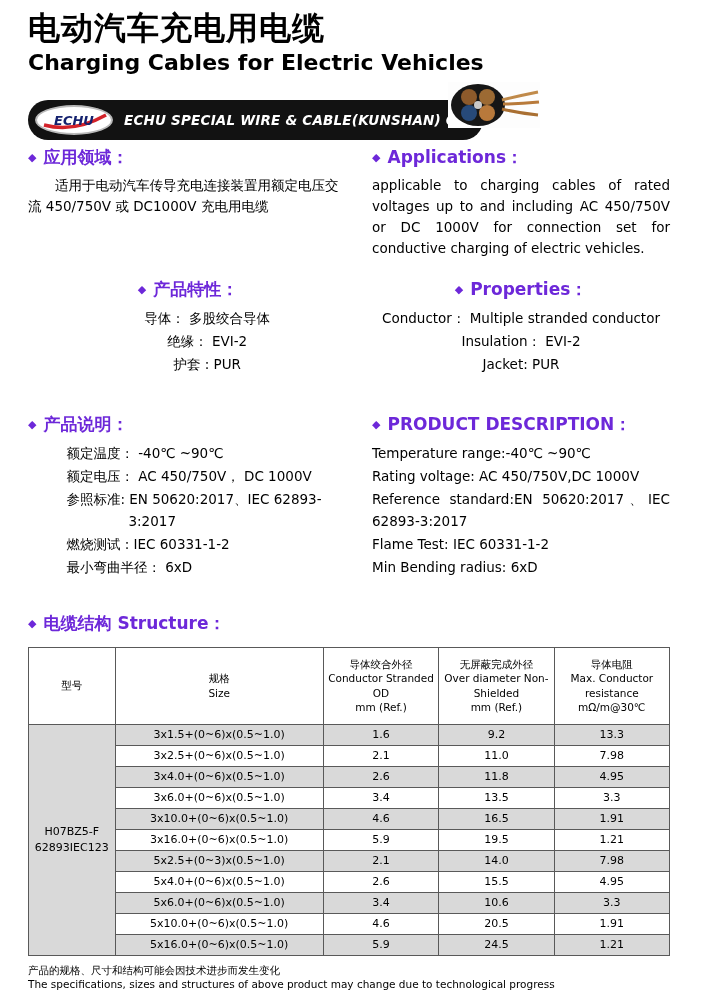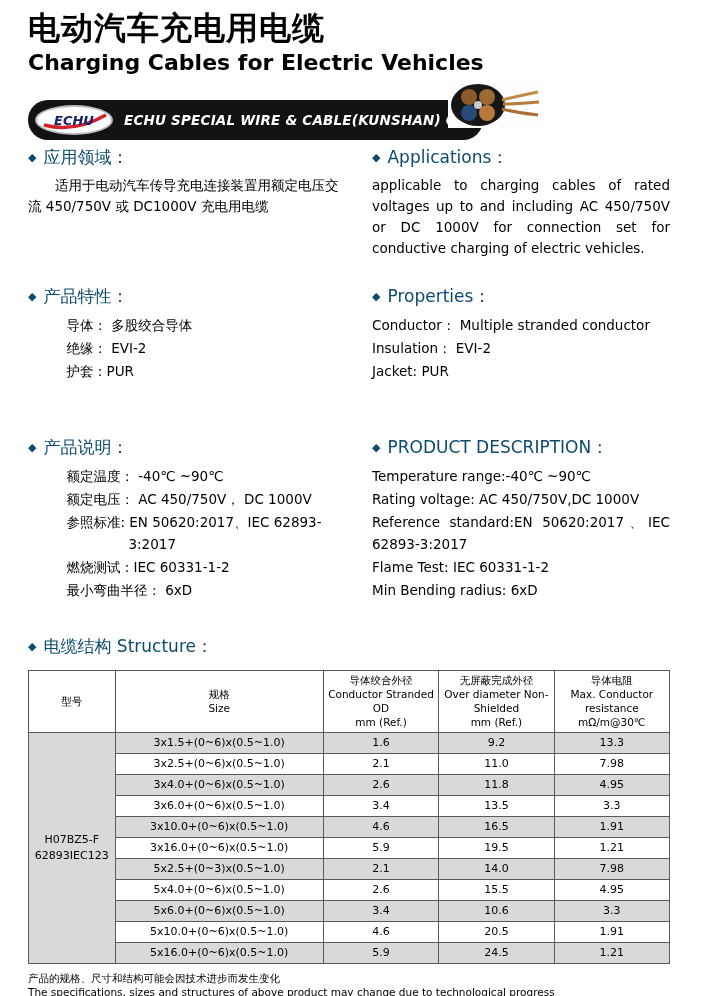--- a/index.html
+++ b/index.html
@@ -32,41 +32,41 @@
     color: #fff; font-style: italic; font-weight: 700; font-size: 13.5px;
     margin-left: 11px; letter-spacing: .2px; white-space: nowrap;
   }
   .cable-photo { position: absolute; right: 0; top: 0; width: 92px; height: 46px; background: #fdfdfd; }
 
   
   .sec-row { display: flex; }
   .sec-row .col-l { width: 320px; flex: 0 0 auto; }
   .sec-row .col-r { flex: 1; padding-left: 24px; }
   .row-1 { margin-top: 18px; }
-  .row-2 { margin-top: 26px; }
-  .row-3 { margin-top: 54px; }
-  .sec-h { color: #0c4a6e; font-size: 17px; font-weight: 400; line-height: 1.3; }
+  .row-2 { margin-top: 19px; text-align: center; }
+  .row-3 { margin-top: 38px; }
+  .sec-h { color: #6d28d9; font-size: 17px; font-weight: 700; line-height: 1.3; }
   .sec-h .diamond { font-size: 11px; margin-right: 7px; vertical-align: 2px; }
   .sec-body { font-size: 13.5px; line-height: 1.55; margin-top: 7px; }
   .indent-first { text-indent: 2em; }
   .just { text-align: justify; }
   .lines { margin-top: 7px; }
   .lines .line { font-size: 13.5px; line-height: 1.68; }
   .lines.ind { padding-left: 2.4em; }
   .hang { padding-left: 4.6em; text-indent: -4.6em; }
 
   .structure-h { margin-top: 34px; }
 
   
   table.spec { border-collapse: collapse; width: 100%; margin-top: 12px; table-layout: fixed; }
   table.spec th, table.spec td {
     border: 1px solid #595959; text-align: center; vertical-align: middle;
     font-weight: 400; padding: 2px 2px;
   }
-  table.spec thead th { font-size: 10.5px; line-height: 1.35; height: 62px; background: #fff; white-space: pre-line; }
+  table.spec thead th { font-size: 10.5px; line-height: 1.35; height: 77px; background: #fff; white-space: pre-line; }
   table.spec tbody td { font-size: 11px; height: 21px; }
   tbody tr:nth-child(odd) td { background: #d9d9d9; }
   tbody tr:nth-child(even) td { background: #ffffff; }
   td.model-cell { background: #d9d9d9 !important; white-space: pre-line; font-size: 11px; line-height: 1.4; }
 
   .footer { margin-top: 7px; font-size: 10.5px; line-height: 1.4; }
 </style>
 </head>
 <body>
 

